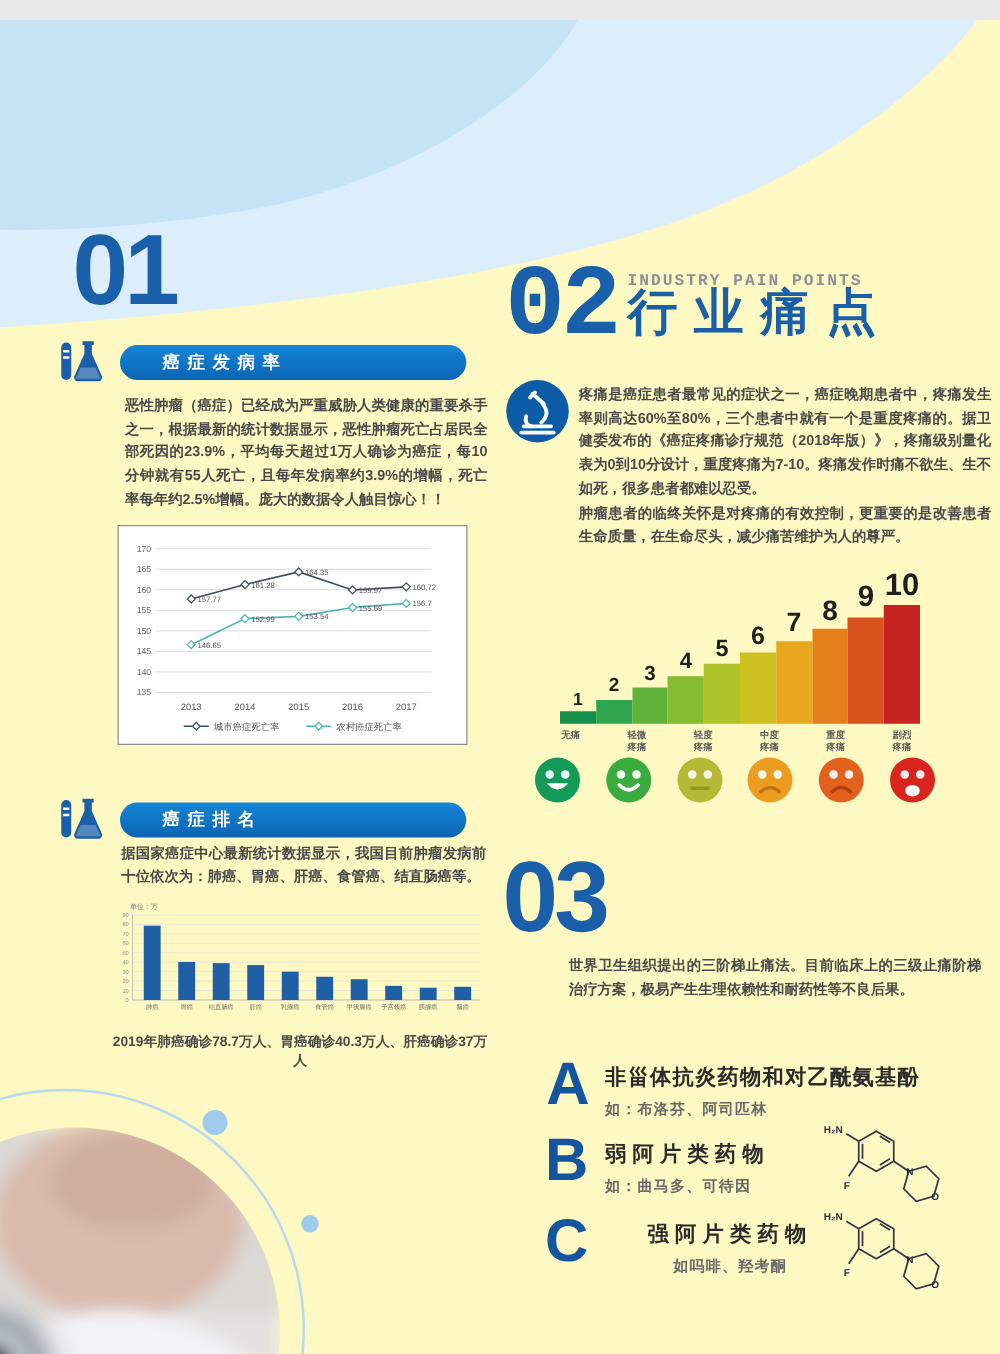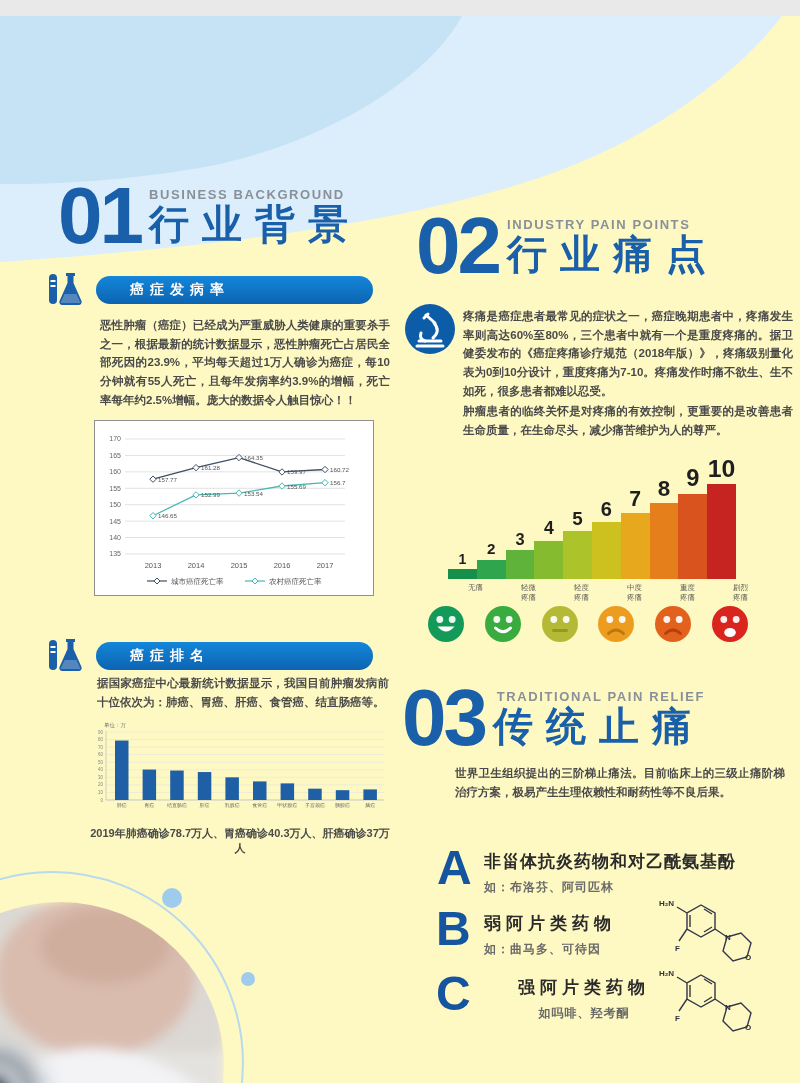--- a/index.html
+++ b/index.html
@@ -23,21 +23,21 @@
   .body-text{font-size:11.5px;color:#4a4a4a;line-height:1.62;text-align:justify;font-weight:600;margin:0;}
   .chart-box{border:1px solid #8f8f8f;background:#fff;}
   .caption{font-size:11px;color:#4a4a4a;font-weight:600;text-align:center;margin:0;}
 
   
   #stairs{display:flex;align-items:flex-end;}
   .step{flex:1;position:relative;}
   .step-num{position:absolute;bottom:100%;margin-bottom:3px;left:50%;transform:translateX(-50%);
             font-weight:bold;color:#1f1f1f;line-height:1;}
   #stairLabels{display:flex;}
-  .step-label{flex:1;text-align:right;font-size:7.5px;color:#5a5a5a;line-height:1.3;font-weight:400;}
+  .step-label{flex:1;text-align:center;font-size:7.5px;color:#5a5a5a;line-height:1.3;font-weight:700;}
   #faces{display:flex;justify-content:space-between;}
 
   
   .item-letter{font-size:48px;font-weight:bold;color:#15549f;line-height:.9;}
   .item-title{font-size:17px;font-weight:bold;color:#2b2b2b;letter-spacing:1px;margin:0;}
   .item-title.wide{letter-spacing:5px;}
   .item-sub{font-size:12px;color:#6a6a6a;margin-top:6px;letter-spacing:1px;font-weight:600;}
 
   
   .ring{border:2px solid #b9d9ee;border-radius:50%;width:380px;height:380px;left:-140px;top:855px;}
@@ -81,24 +81,20 @@
         <circle cx="100" cy="190" r="30" fill="#b8bfc6"></circle>
         <circle cx="100" cy="190" r="15" fill="#42474e"></circle>
         <circle cx="100" cy="190" r="6" fill="#23272c"></circle>
         <ellipse cx="72" cy="268" rx="38" ry="56" fill="#d6b49f" transform="rotate(-14 72 268)"></ellipse>
       </g>
     </svg>
   </div>
 
   <header class="abs sec-header" style="left:58px;top:168px;">
     <span class="sec-num">01</span>
-    <div class="sec-titles">
-      <span class="sec-en">BUSINESS BACKGROUND</span>
-      <span class="sec-zh">行业背景</span>
-    </div>
   </header>
 
   <div class="abs banner-row" style="left:44px;top:254px;">
     <svg width="42" height="40" viewBox="0 0 42 40">
       <rect x="5" y="4" width="8" height="30" rx="4" fill="#1a5fa9"></rect>
       <rect x="6.5" y="10" width="5" height="2" fill="#fff"></rect>
       <rect x="6.5" y="15" width="5" height="2" fill="#fff"></rect>
       <path d="M22 3 h9 v3 h-1.5 v7 l8 18 a3 3 0 0 1 -2.8 4 h-16.4 a3 3 0 0 1 -2.8 -4 l8 -18 v-7 H22 Z" fill="#1a5fa9"></path>
       <path d="M20.5 24 h12 l4 9 h-20 Z" fill="#fff" opacity="0.25"></path>
     </svg>
@@ -219,21 +215,21 @@
       <rect x="220.20000000000002" y="70.66666666666667" width="13.5" height="11.333333333333329" fill="#1e5fa5"></rect>
       <text x="226.95000000000002" y="89" font-size="5" fill="#666" text-anchor="middle">子宫颈癌</text>
       <rect x="247.8" y="72.17777777777778" width="13.5" height="9.822222222222223" fill="#1e5fa5"></rect>
       <text x="254.55" y="89" font-size="5" fill="#666" text-anchor="middle">胰腺癌</text>
       <rect x="275.4" y="71.42222222222222" width="13.5" height="10.577777777777783" fill="#1e5fa5"></rect>
       <text x="282.15" y="89" font-size="5" fill="#666" text-anchor="middle">脑癌</text>
     </svg>
 
   <p class="abs caption" style="left:90px;top:810px;width:300px;">2019年肺癌确诊78.7万人、胃癌确诊40.3万人、肝癌确诊37万人</p>
 
-  <header class="abs sec-header" style="left:416px;top:198px;">
+  <header class="abs sec-header" style="left:404px;top:198px;font-family:Liberation Mono, monospace;">
     <span class="sec-num">02</span>
     <div class="sec-titles">
       <span class="sec-en">INDUSTRY PAIN POINTS</span>
       <span class="sec-zh">行业痛点</span>
     </div>
   </header>
 
   <svg class="abs" style="left:404px;top:287px;" width="52" height="52" viewBox="0 0 52 52">
     <circle cx="26" cy="26" r="25" fill="#0d5ca8"></circle>
     <g stroke="#fff" stroke-width="3" fill="none" stroke-linecap="round">
@@ -323,26 +319,22 @@
         <path d="M11.5 28.5 Q19 21.5 26.5 28.5" stroke="#b33f12" stroke-width="2.8" fill="none" stroke-linecap="round"></path>
       </svg>
       <svg width="38" height="38" viewBox="0 0 38 38">
         <circle cx="19" cy="19" r="18" fill="#d9251d"></circle>
         <circle cx="12.8" cy="14.5" r="3.4" fill="#fff" opacity="0.92"></circle>
         <circle cx="25.2" cy="14.5" r="3.4" fill="#fff" opacity="0.92"></circle>
         <ellipse cx="19" cy="27.5" rx="5.8" ry="4.6" fill="#ffffff"></ellipse>
       </svg>
     </div>
 
-  <header class="abs sec-header" style="left:402px;top:670px;text-align:right;">
+  <header class="abs sec-header" style="left:402px;top:670px;">
     <span class="sec-num">03</span>
-    <div class="sec-titles">
-      <span class="sec-en">TRADITIONAL PAIN RELIEF</span>
-      <span class="sec-zh">传统止痛</span>
-    </div>
   </header>
 
   <p class="abs body-text" style="left:455px;top:748px;width:330px;">世界卫生组织提出的三阶梯止痛法。目前临床上的三级止痛阶梯治疗方案，极易产生生理依赖性和耐药性等不良后果。</p>
 
   <span class="abs item-letter" style="left:437px;top:830px;">A</span>
   <div class="abs" style="left:484px;top:834px;width:330px;">
     <p class="item-title">非甾体抗炎药物和对乙酰氨基酚</p>
     <div class="item-sub">如：布洛芬、阿司匹林</div>
   </div>
 

